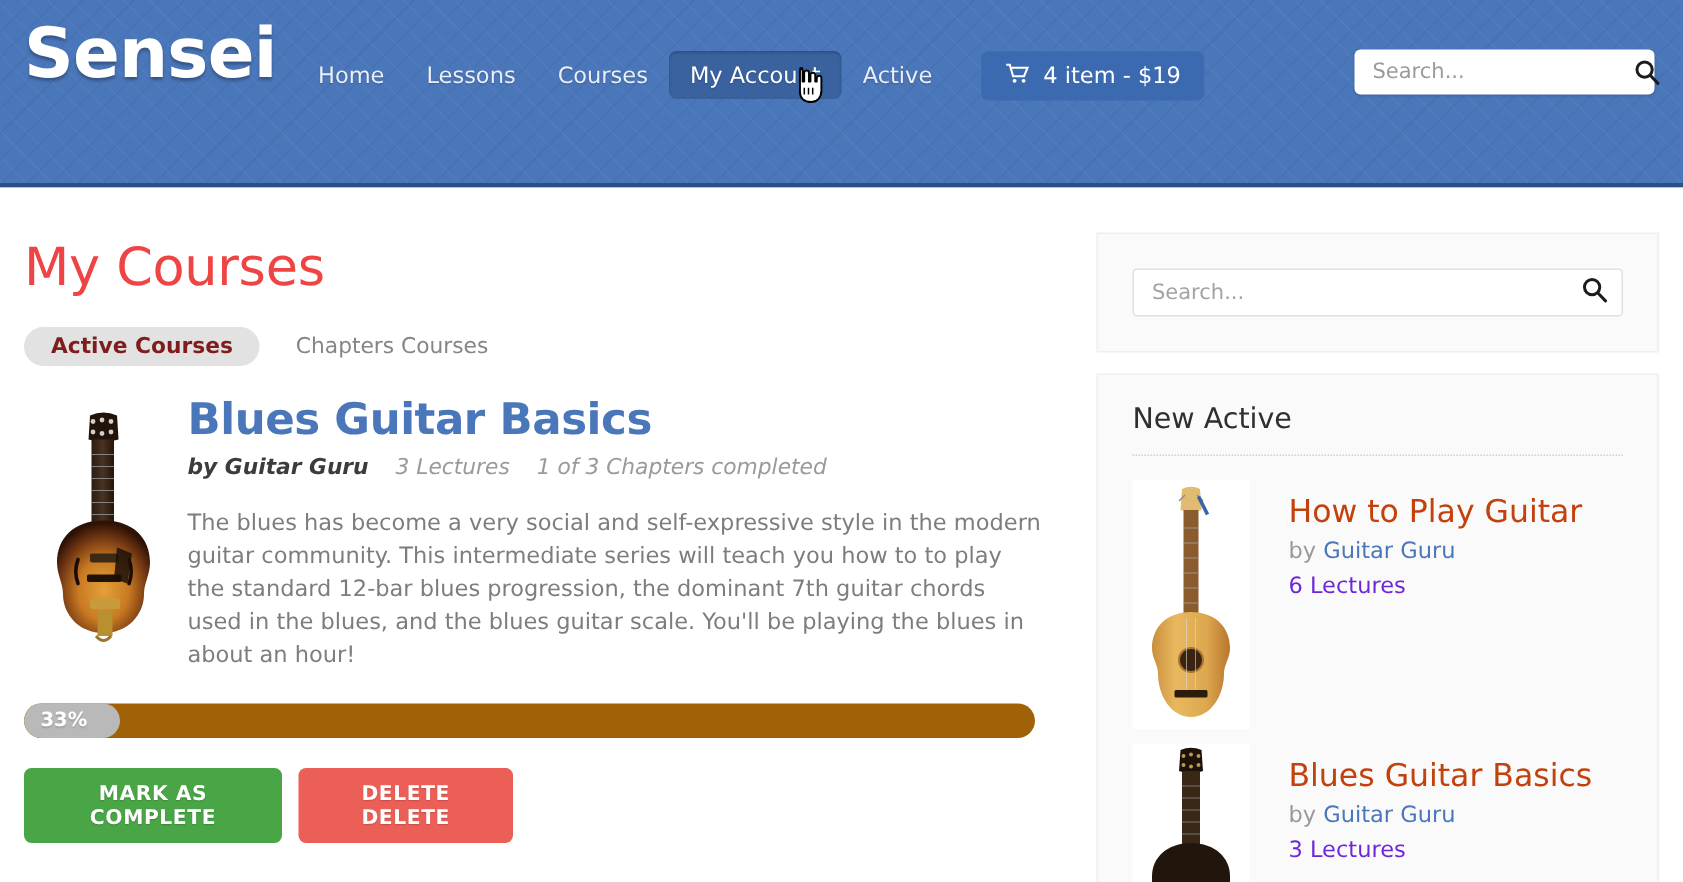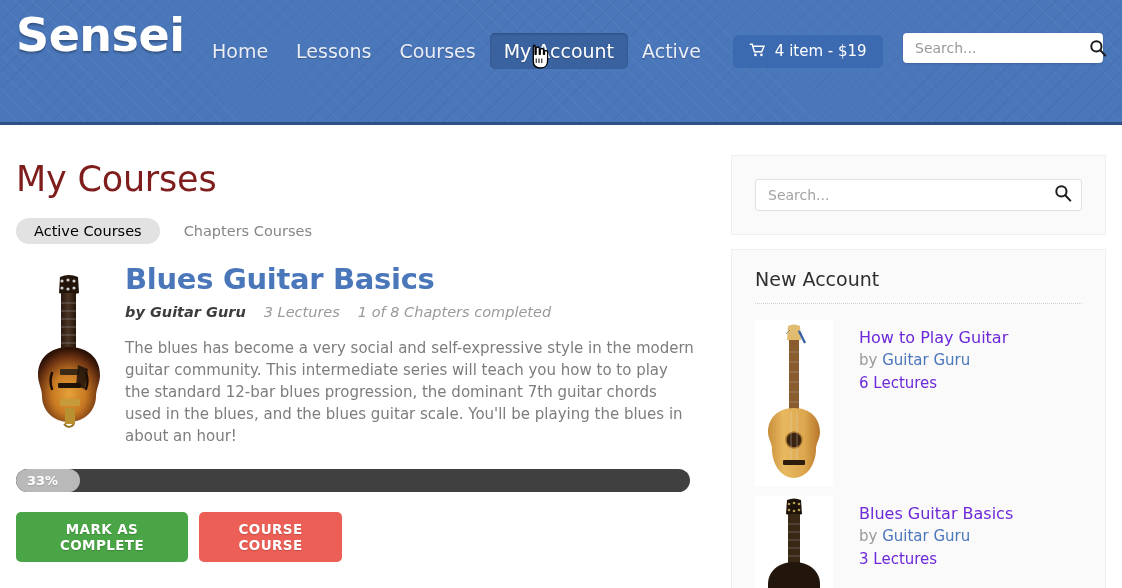--- a/index.html
+++ b/index.html
@@ -38,21 +38,21 @@
 
   .main-nav {
     position: absolute;
     left: 198px;
     top: 33px;
     display: flex;
     align-items: center;
   }
   .nav-item {
     color: #e9eef7;
-    font-size: 19px;
+    font-size: 15px;
     padding: 7px 14px;
     border-radius: 5px;
     white-space: nowrap;
     text-shadow: 0 1px 1px rgba(0,0,0,0.22);
   }
   .nav-item.is-active {
     background: #3a629f;
     color: #ffffff;
     box-shadow: inset 0 1px 2px rgba(0,0,0,0.22);
   }
@@ -123,42 +123,42 @@
   .sidebar-col {
     position: absolute;
     left: 731px;
     top: 30px;
     width: 375px;
   }
 
   
   .page-title {
     font-size: 35px;
-    color: #7f1d1d;
+    color: #ef4444;
     font-weight: normal;
     margin-top: 34px;
     letter-spacing: -0.2px;
   }
 
   .course-tabs {
     margin-top: 19px;
     display: flex;
     align-items: center;
     gap: 6px;
   }
   .tab {
     font-size: 14.5px;
     padding: 5px 18px;
     border-radius: 13px;
     color: #868686;
   }
   .tab.is-active {
     background: #e2e2e2;
-    color: #000000;
-    font-weight: normal;
+    color: #7f1d1d;
+    font-weight: bold;
   }
 
   .course-row {
     margin-top: 20px;
     position: relative;
     min-height: 175px;
   }
   .course-thumb {
     position: absolute;
     left: 6px;
@@ -191,21 +191,21 @@
     font-size: 15px;
     line-height: 22px;
     color: #7d7d7d;
     max-width: 570px;
   }
 
   .progress-wrap {
     margin-top: 22px;
     width: 674px;
     height: 23px;
-    background: #404040;
+    background: #a16207;
     border-radius: 12px;
     position: relative;
     overflow: hidden;
   }
   .progress-fill {
     position: absolute;
     left: 0; top: 0; bottom: 0;
     width: 9.5%;
     background: #b9b9b9;
     border-radius: 12px;
@@ -282,22 +282,22 @@
   }
   .item-thumb {
     flex: 0 0 78px;
     width: 78px;
     height: 166px;
     background: #ffffff;
   }
   .item-thumb.short { height: 100px; }
   .item-text { padding-top: 6px; }
   .item-title {
-    font-size: 16px;
-    color: #6d28d9;
+    font-size: 21px;
+    color: #c2410c;
     line-height: 1.45;
   }
   .item-by { font-size: 15px; color: #9a9a9a; line-height: 1.5; }
   .item-by .link { color: #4a76ba; }
   .item-lectures { font-size: 15px; color: #6d28d9; line-height: 1.5; }
 </style>
 </head>
 <body>
 
 <div class="site-header">
@@ -407,55 +407,55 @@
 
       <div class="course-body">
         <div class="course-title">Blues Guitar Basics</div>
 
         <div class="course-meta">
           <span class="meta-author">
             <span>by</span>
             <span>Guitar Guru</span>
           </span>
           <span class="meta-dim">3 Lectures</span>
-          <span class="meta-dim">1 of 8 Chapters completed</span>
+          <span class="meta-dim">1 of 3 Chapters completed</span>
         </div>
 
         <p class="course-desc">The blues has become a very social and self-expressive style in the modern guitar community. This intermediate series will teach you how to to play the standard 12-bar blues progression, the dominant 7th guitar chords used in the blues, and the blues guitar scale. You'll be playing the blues in about an hour!</p>
       </div>
 
       <div class="progress-wrap">
         <div class="progress-fill">
           <span class="progress-label">33%</span>
         </div>
       </div>
 
       <div class="course-actions">
         <button class="btn btn-complete">MARK AS COMPLETE</button>
-        <button class="btn btn-delete">COURSE COURSE</button>
+        <button class="btn btn-delete">DELETE DELETE</button>
       </div>
     </div>
   </div>
 
   <div class="sidebar-col">
 
     <div class="widget widget-search">
       <div class="sidebar-search">
         <input type="text" placeholder="Search..." style="">
         <span>
           <svg width="18" height="18" viewBox="0 0 18 18" fill="none" stroke="#1c1c1c" stroke-width="2">
             <circle cx="7.4" cy="7.4" r="5.1"></circle>
             <line x1="11.3" y1="11.3" x2="16.3" y2="16.6" stroke-linecap="round"></line>
           </svg>
         </span>
       </div>
     </div>
 
     <div class="widget">
-      <h2 class="widget-title">New Account</h2>
+      <h2 class="widget-title">New Active</h2>
       <hr class="widget-divider">
 
       <div class="course-item">
         <span class="item-thumb">
           <svg width="78" height="166" viewBox="0 0 78 166">
             <defs>
               <linearGradient id="ac" x1="0" y1="0" x2="1" y2="0">
                 <stop offset="0%" stop-color="#c98f3c"></stop>
                 <stop offset="30%" stop-color="#e8b85f"></stop>
                 <stop offset="70%" stop-color="#dda84f"></stop>

